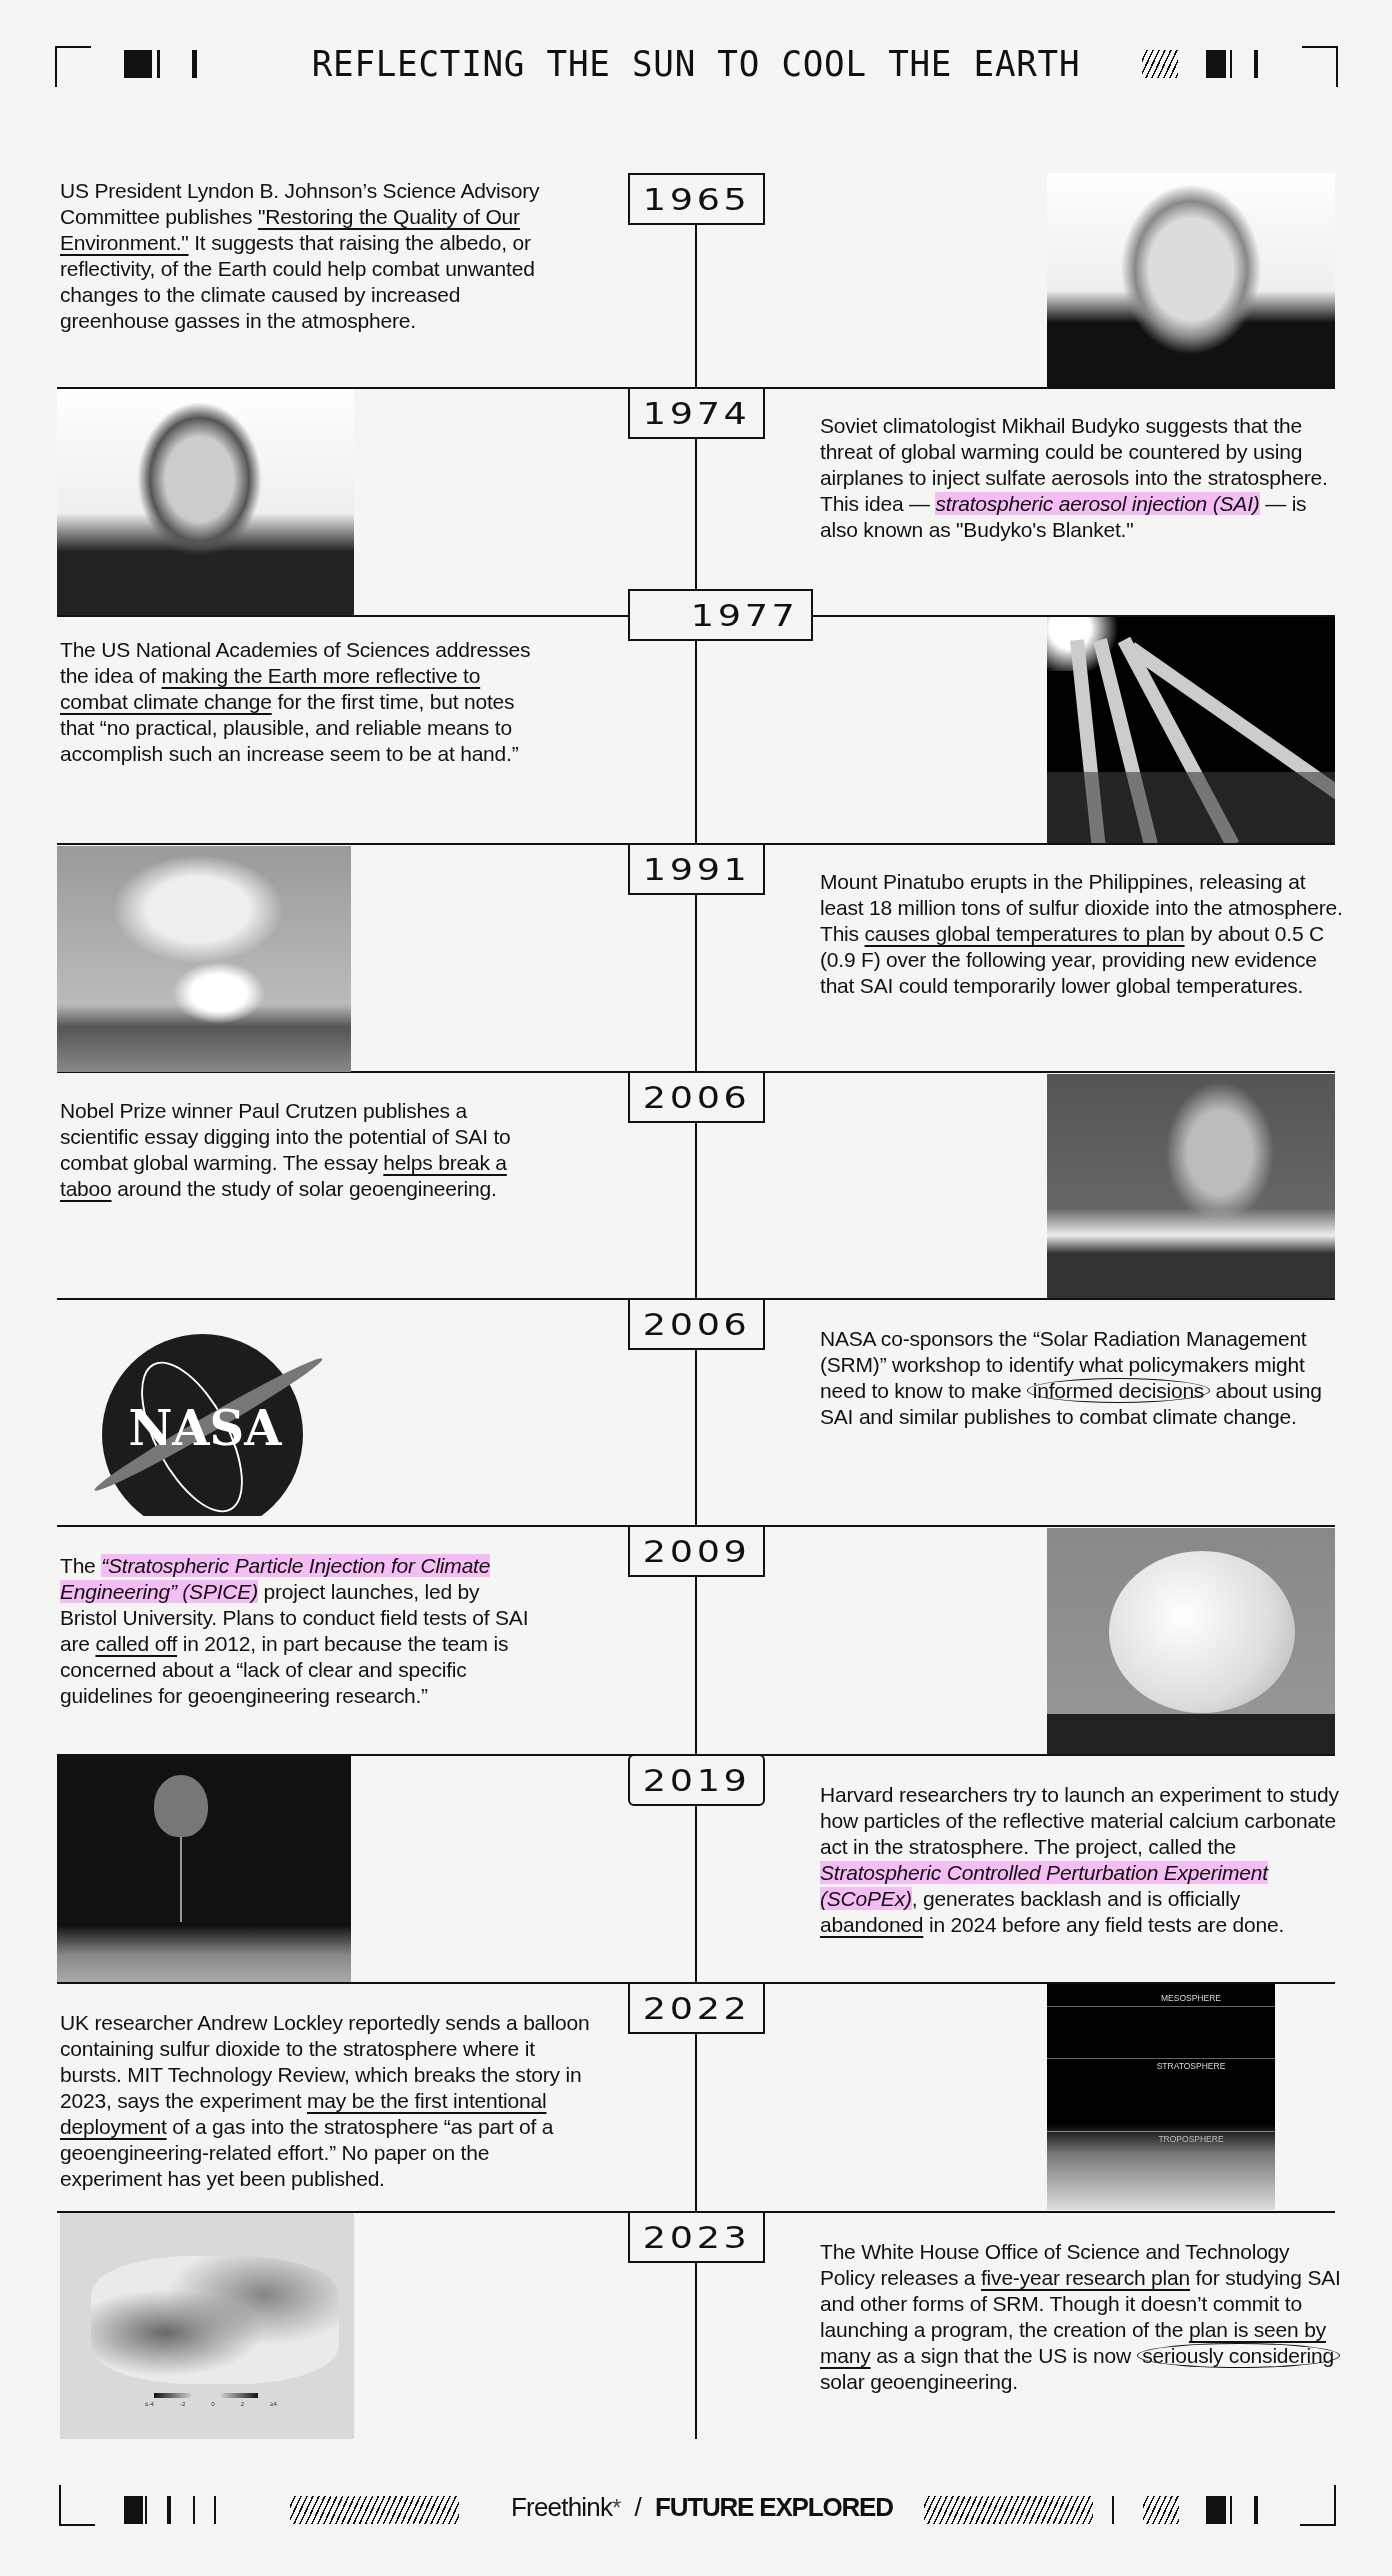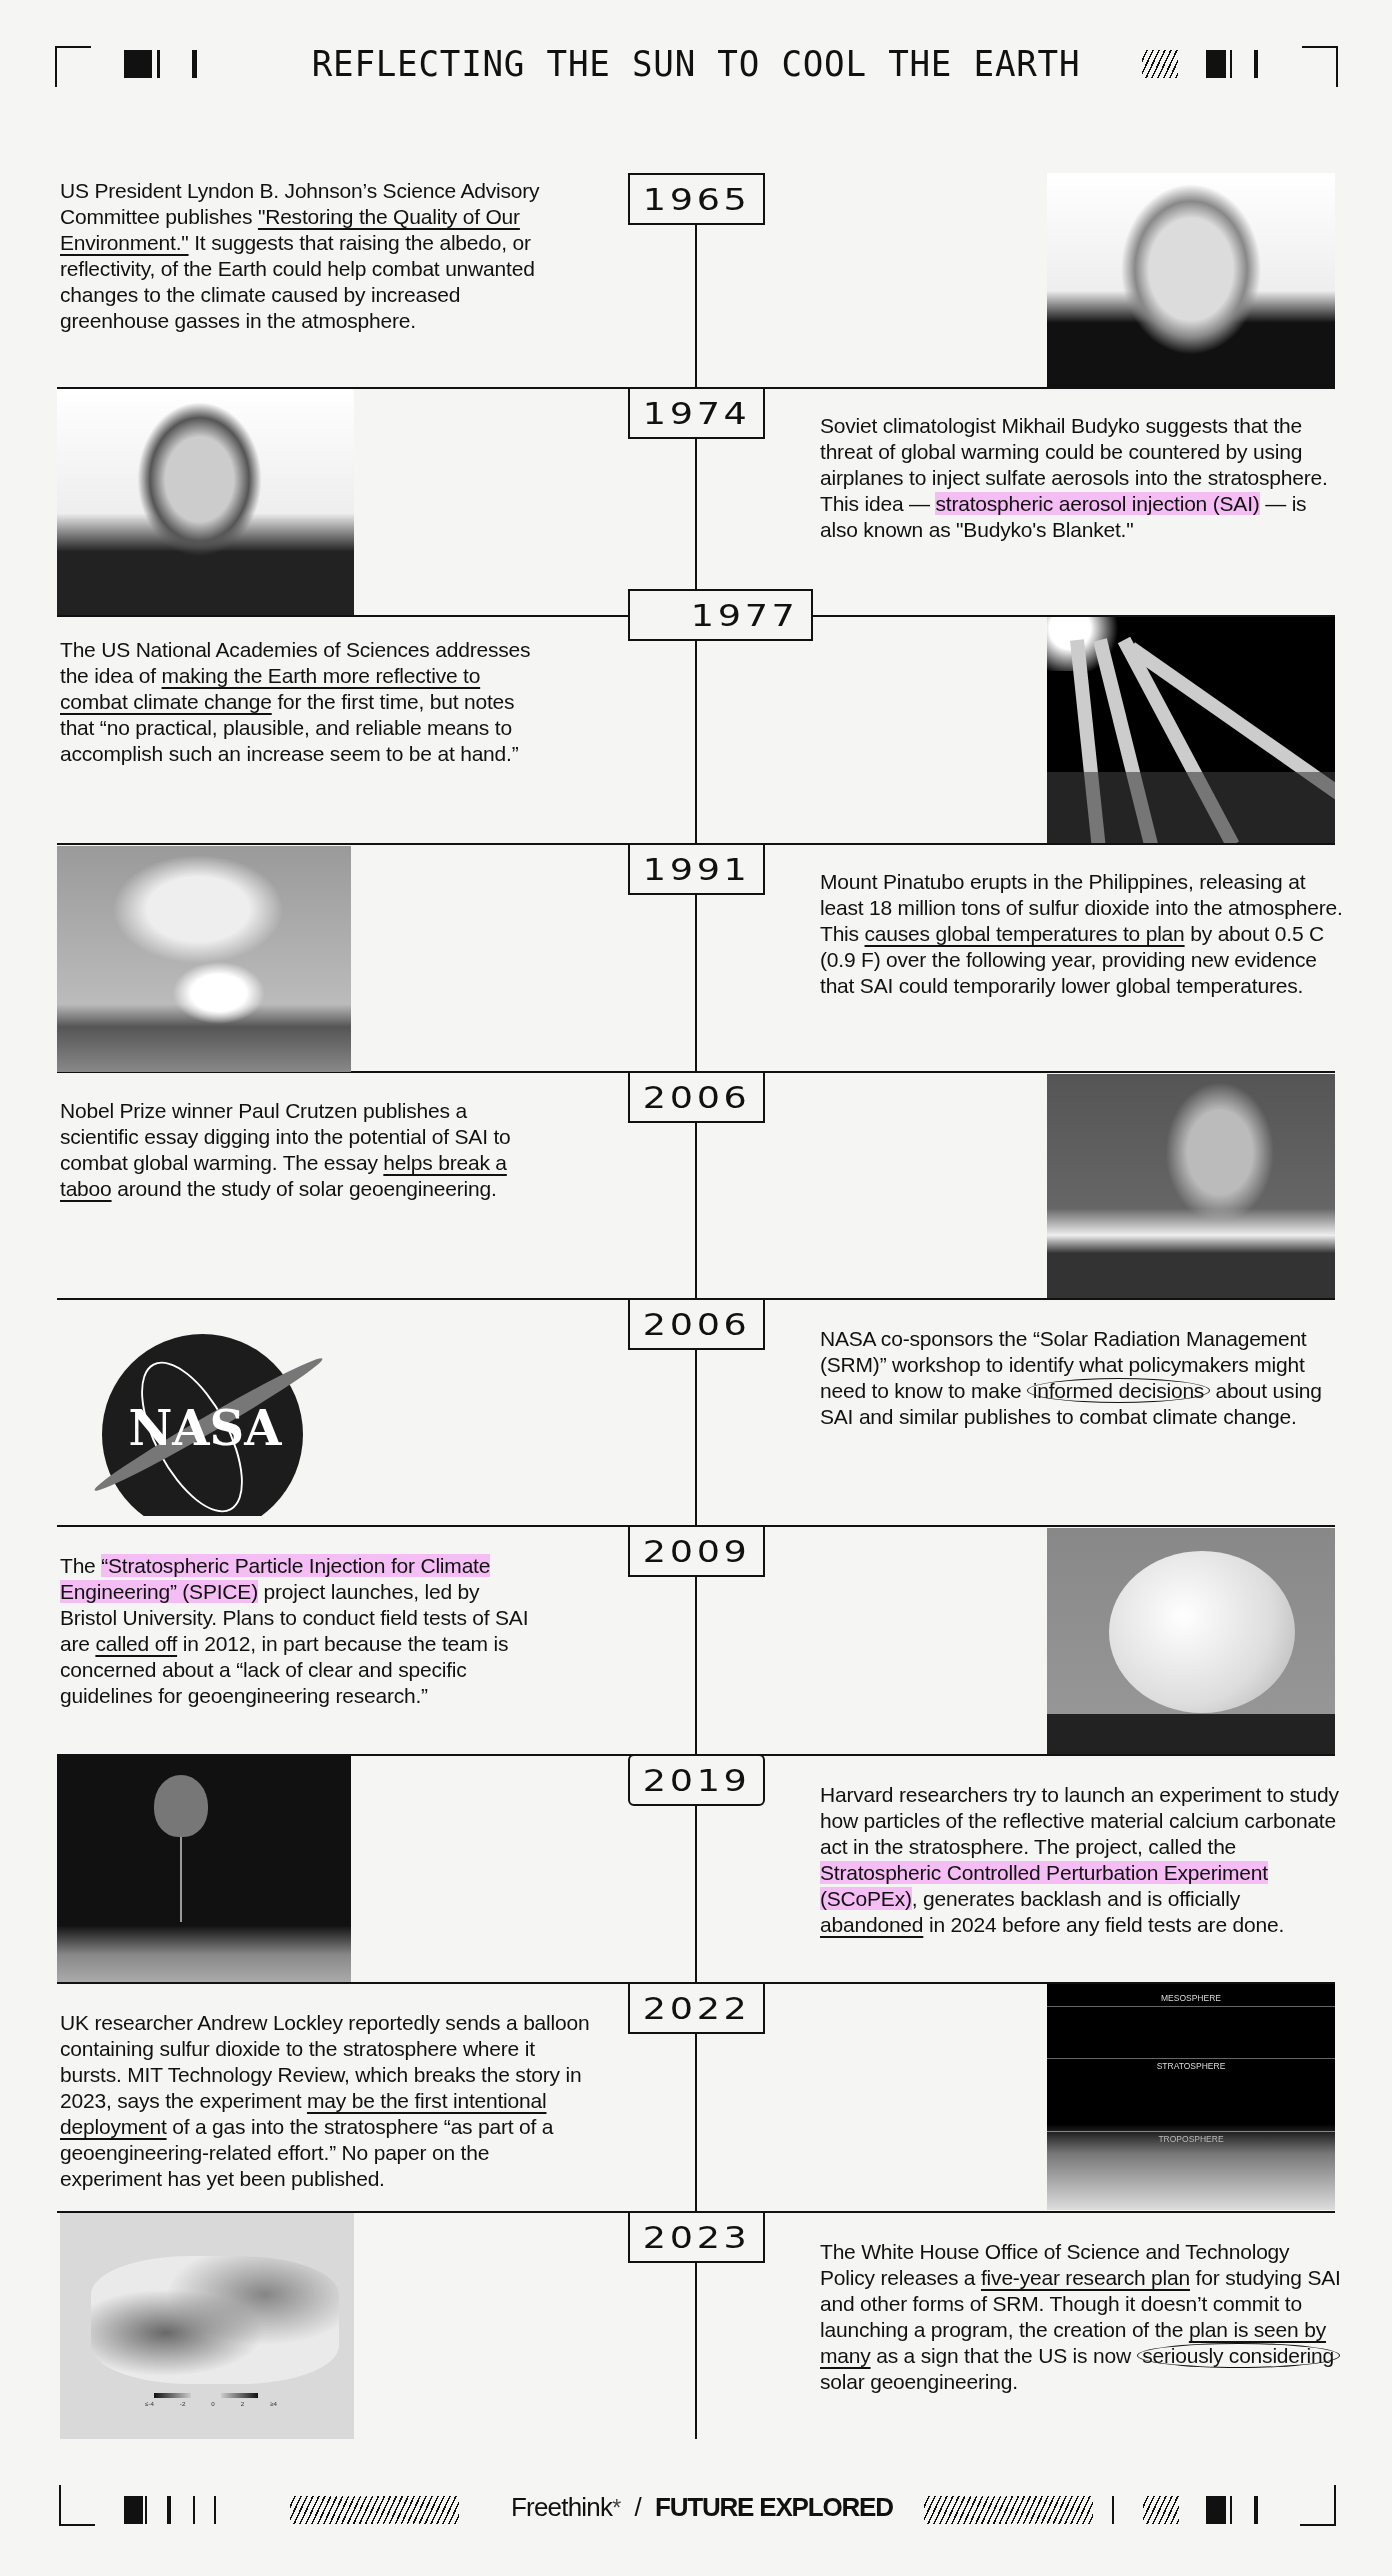--- a/index.html
+++ b/index.html
@@ -13,21 +13,21 @@
   .bar { position:absolute; background:#111; }
   .hatch { position:absolute; background:repeating-linear-gradient(115deg, transparent 0 3.9px, #111 3.9px 5.4px); }
   .title { position:absolute; left:0; width:1392px; top:43px; text-align:center; font-family:"DejaVu Sans Mono", monospace; font-size:36px; letter-spacing:0.8px; transform:scaleX(0.95); }
   .vline { position:absolute; left:695px; width:1.5px; background:#111; top:220px; height:2219px; }
   .hline { position:absolute; left:57px; width:1278px; height:2.3px; background:#111; }
   .year { position:absolute; left:628px; width:133px; height:48px; border:2.3px solid #111; background:#f5f5f3; font-family:"DejaVu Sans", sans-serif; font-size:31px; letter-spacing:3.1px; text-align:center; line-height:48px; transform-origin:center; }
   .year span { display:inline-block; transform:scaleX(1.18); }
   .txt { position:absolute; font-size:21px; line-height:26px; letter-spacing:-0.2px; }
   .left-txt { left:60px; width:480px; }
   .right-txt { left:820px; width:526px; }
-  .hl { background:#f4bdf4; }
+  .hl { background:#f4bdf4;font-style:italic; }
   .ul { text-decoration:underline; text-decoration-thickness:1.5px; text-underline-offset:3.9px; }
   .circ { border:1.5px solid #111; border-radius:50%; padding:0 4.6px; }
   .img { position:absolute; overflow:hidden; }
   .footer-logo { position:absolute; top:2492px; left:511px; font-size:26px; font-weight:bold; letter-spacing:-0.8px; }
 </style>
 </head>
 <body>
 
 <div class="corner tl" style="left:55px;top:46px;"></div>
 <div class="bar" style="left:124px;top:50px;width:28px;height:28px;"></div>
@@ -113,21 +113,21 @@
   <div class="abs" style="left:31px;top:85px;width:178px;text-align:center;color:#fff;font-family:'DejaVu Serif',serif;font-weight:bold;font-size:48px;">NASA</div>
 </div>
 <div class="img" style="left:1047px;top:1528px;width:288px;height:226px;background:linear-gradient(180deg,#888 0,#999 100%);">
   <div class="abs" style="left:62px;top:23px;width:186px;height:162px;border-radius:50%;background:radial-gradient(circle at 40% 40%,#fff,#ddd 60%,#aaa);"></div>
   <div class="abs" style="left:0;top:186px;width:288px;height:40px;background:#222;"></div>
 </div>
 <div class="img" style="left:57px;top:1756px;width:294px;height:226px;background:linear-gradient(180deg,#111 0,#111 75%,#888 88%,#aaa 100%);">
   <div class="abs" style="left:97px;top:19.3px;width:54px;height:62px;border-radius:50% 50% 45% 45%;background:#777;"></div>
   <div class="abs" style="left:123px;top:81px;width:1.5px;height:85px;background:#999;"></div>
 </div>
-<div class="img" style="left:1047px;top:1984px;width:288px;height:226px;background:linear-gradient(180deg,#000 0,#000 62%,#777 75%,#ddd 100%);">
+<div class="img" style="left:1047px;top:1984px;width:228px;height:226px;background:linear-gradient(180deg,#000 0,#000 62%,#777 75%,#ddd 100%);">
   <div class="abs" style="left:0;width:288px;top:9.3px;text-align:center;color:#ddd;font-size:8.5px;">MESOSPHERE</div>
   <div class="abs" style="left:0;width:288px;top:21.7px;height:0.8px;background:#666;"></div>
   <div class="abs" style="left:0;width:288px;top:77px;text-align:center;color:#ddd;font-size:8.5px;">STRATOSPHERE</div>
   <div class="abs" style="left:0;width:288px;top:74px;height:0.8px;background:#666;"></div>
   <div class="abs" style="left:0;width:288px;top:150px;text-align:center;color:#bbb;font-size:8.5px;">TROPOSPHERE</div>
   <div class="abs" style="left:0;width:288px;top:147px;height:0.8px;background:#888;"></div>
 </div>
 <div class="img" style="left:60px;top:2213px;width:294px;height:226px;background:#d9d9d9;">
   <div class="abs" style="left:31px;top:43px;width:248px;height:128px;border-radius:40% / 30%;background:radial-gradient(ellipse at 30% 60%,#555,transparent 40%),radial-gradient(ellipse at 70% 30%,#777,transparent 40%),#eee;opacity:0.85;"></div>
   <div class="abs" style="left:94px;top:180px;width:37px;height:4.6px;background:linear-gradient(90deg,#111,#ccc);"></div>

